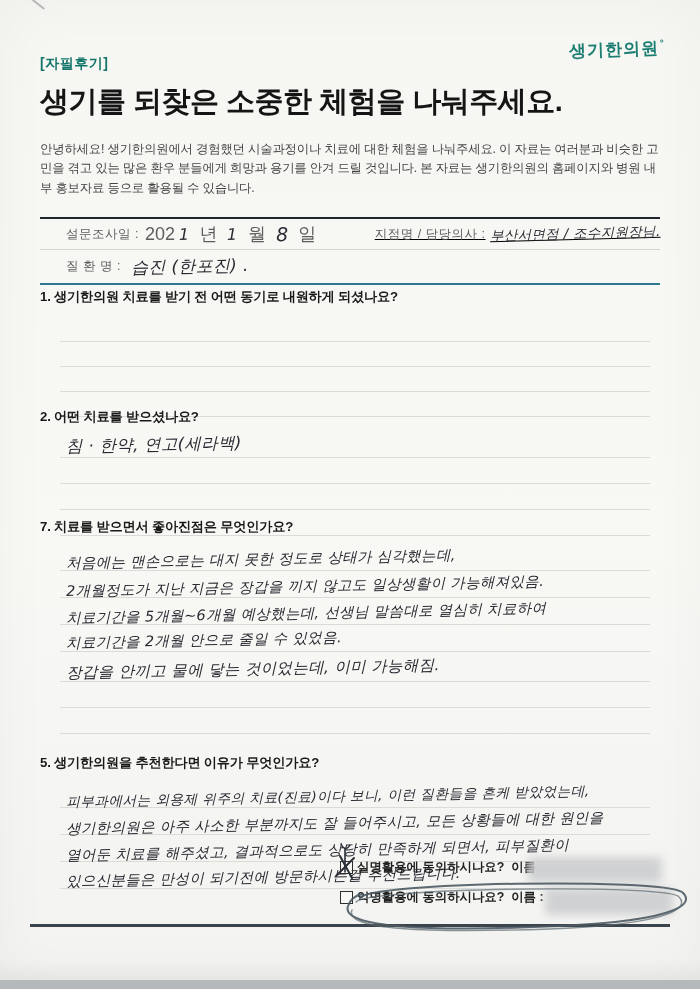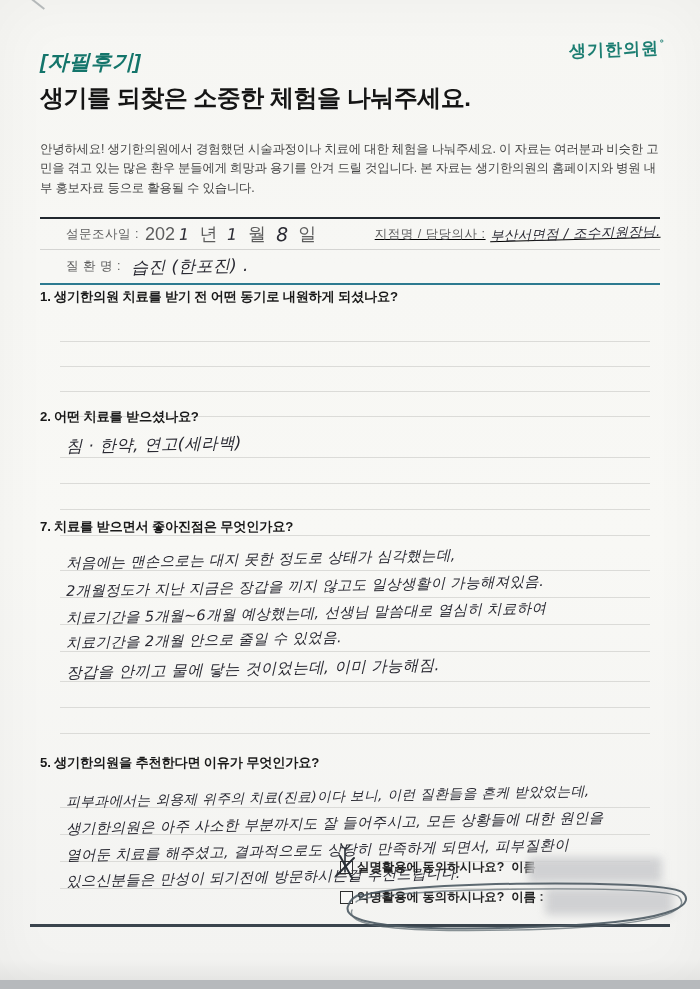--- a/index.html
+++ b/index.html
@@ -5,22 +5,22 @@
   html,body{margin:0;padding:0;background:#e9e9e7;}
   .page{
     position:relative;width:700px;height:989px;overflow:hidden;
     background:linear-gradient(180deg,#f6f6f3 0%,#f8f8f5 55%,#f3f3f1 97%,#e4e4e2 100%);
     font-family:"Liberation Sans","DejaVu Sans",sans-serif;
     box-shadow:inset 0 0 60px rgba(0,0,0,0.035);
   }
   .scan-artifact{position:absolute;left:30px;top:3px;width:16px;height:2px;background:#9aa0a2;transform:rotate(38deg);opacity:.7;}
   .logo{position:absolute;right:36px;top:38px;color:#1c7e72;font-size:17px;font-weight:bold;letter-spacing:1px;transform:rotate(-2deg);}
   .logo .deg{font-size:10px;position:relative;top:-7px;left:1px;}
-  .category{position:absolute;left:40px;top:48px;color:#14756b;font-size:21px;font-weight:bold;letter-spacing:.5px;font-style:italic;}
-  .title{position:absolute;left:40px;top:82px;margin:0;color:#151515;font-size:24px;font-weight:bold;letter-spacing:-.5px;}
+  .category{position:absolute;left:40px;top:55px;color:#14756b;font-size:14px;font-weight:bold;letter-spacing:.5px;}
+  .title{position:absolute;left:40px;top:82px;margin:0;color:#151515;font-size:29px;font-weight:bold;letter-spacing:-.5px;}
   .intro{position:absolute;left:40px;top:140px;width:624px;margin:0;color:#454545;font-size:12.4px;line-height:1.56;letter-spacing:-.2px;}
 
   .formbox{position:absolute;left:40px;top:217px;width:620px;border-top:2px solid #21272e;border-bottom:2px solid #2d7a90;}
   .formrow{position:relative;height:30px;display:flex;align-items:center;}
   .formrow.second{height:33px;border-top:1px solid #d4d4d2;}
   .flabel{color:#5d5d5d;font-size:12.5px;margin-left:26px;letter-spacing:.5px;white-space:pre;}
   .printed{color:#5d5d5d;font-size:18px;margin:0 6px;}
   .hw{font-family:"DejaVu Sans",sans-serif;font-style:italic;color:#2a2a33;display:inline-block;transform:rotate(-1.2deg);letter-spacing:.3px;}
   .hw-date{font-size:16px;margin:0 4px;}
   .hw-branch{font-size:13.5px;margin-left:4px;transform:rotate(-1.5deg);}

